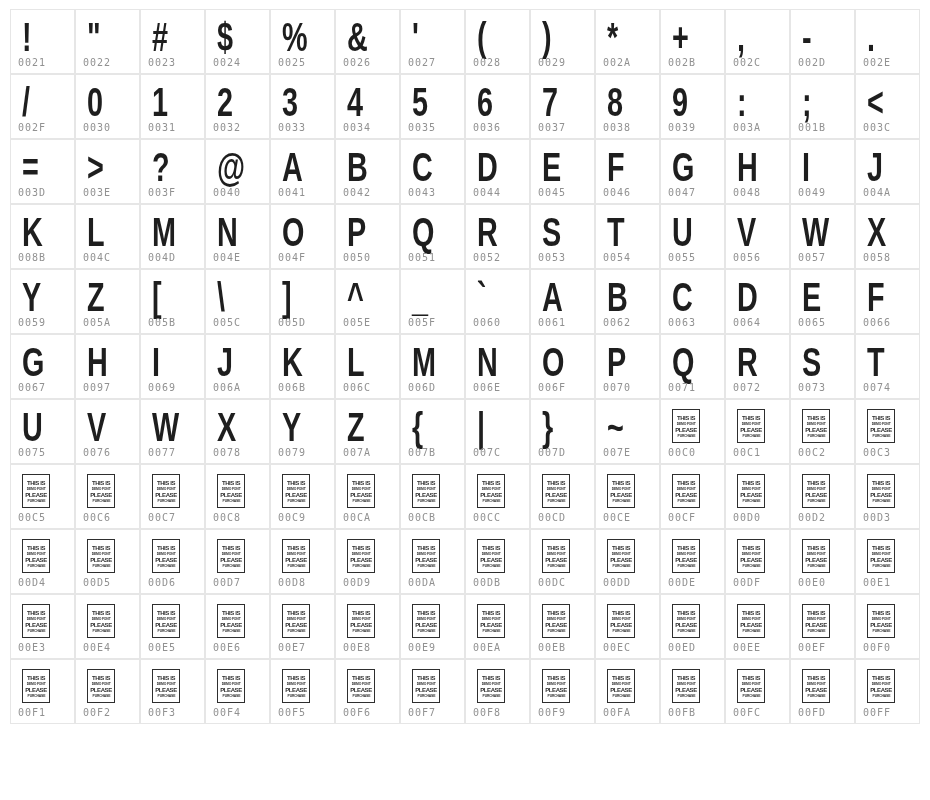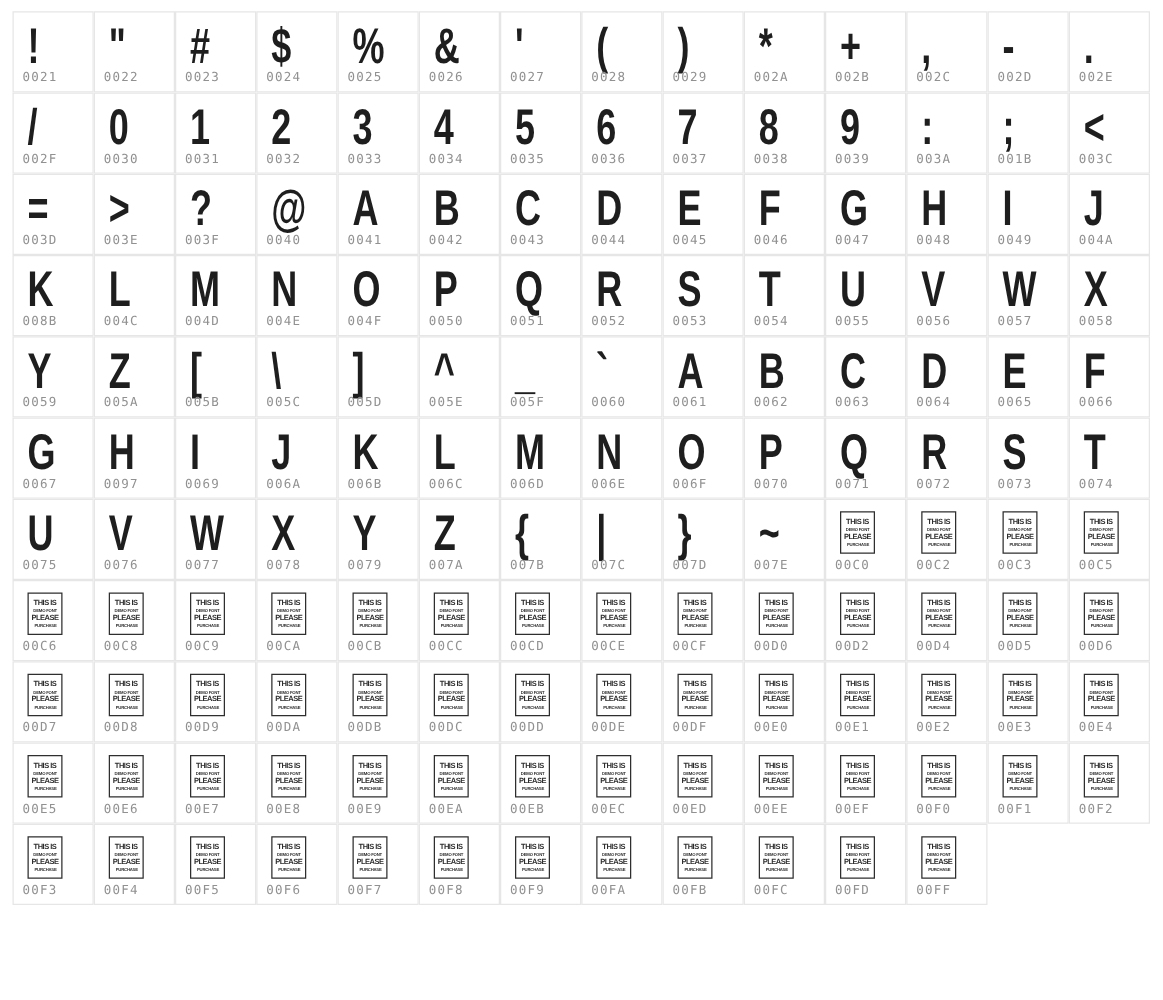--- a/index.html
+++ b/index.html
@@ -546,20 +546,30 @@
     <span class="cp">00C0</span>
   </div>
     <div class="cell">
 
     <span class="demo">
       <span class="b">THIS IS</span>
       <span class="s">DEMO FONT</span>
       <span class="b">PLEASE</span>
       <span class="s">PURCHASE</span>
     </span>
+    <span class="cp">00C1</span>
+  </div>
+    <div class="cell">
+
+    <span class="demo">
+      <span class="b">THIS IS</span>
+      <span class="s">DEMO FONT</span>
+      <span class="b">PLEASE</span>
+      <span class="s">PURCHASE</span>
+    </span>
     <span class="cp">00C2</span>
   </div>
     <div class="cell">
 
     <span class="demo">
       <span class="b">THIS IS</span>
       <span class="s">DEMO FONT</span>
       <span class="b">PLEASE</span>
       <span class="s">PURCHASE</span>
     </span>
@@ -586,20 +596,30 @@
     <span class="cp">00C6</span>
   </div>
     <div class="cell">
 
     <span class="demo">
       <span class="b">THIS IS</span>
       <span class="s">DEMO FONT</span>
       <span class="b">PLEASE</span>
       <span class="s">PURCHASE</span>
     </span>
+    <span class="cp">00C7</span>
+  </div>
+    <div class="cell">
+
+    <span class="demo">
+      <span class="b">THIS IS</span>
+      <span class="s">DEMO FONT</span>
+      <span class="b">PLEASE</span>
+      <span class="s">PURCHASE</span>
+    </span>
     <span class="cp">00C8</span>
   </div>
     <div class="cell">
 
     <span class="demo">
       <span class="b">THIS IS</span>
       <span class="s">DEMO FONT</span>
       <span class="b">PLEASE</span>
       <span class="s">PURCHASE</span>
     </span>
@@ -686,20 +706,30 @@
     <span class="cp">00D2</span>
   </div>
     <div class="cell">
 
     <span class="demo">
       <span class="b">THIS IS</span>
       <span class="s">DEMO FONT</span>
       <span class="b">PLEASE</span>
       <span class="s">PURCHASE</span>
     </span>
+    <span class="cp">00D3</span>
+  </div>
+    <div class="cell">
+
+    <span class="demo">
+      <span class="b">THIS IS</span>
+      <span class="s">DEMO FONT</span>
+      <span class="b">PLEASE</span>
+      <span class="s">PURCHASE</span>
+    </span>
     <span class="cp">00D4</span>
   </div>
     <div class="cell">
 
     <span class="demo">
       <span class="b">THIS IS</span>
       <span class="s">DEMO FONT</span>
       <span class="b">PLEASE</span>
       <span class="s">PURCHASE</span>
     </span>
@@ -826,30 +856,20 @@
     <span class="cp">00E1</span>
   </div>
     <div class="cell">
 
     <span class="demo">
       <span class="b">THIS IS</span>
       <span class="s">DEMO FONT</span>
       <span class="b">PLEASE</span>
       <span class="s">PURCHASE</span>
     </span>
-    <span class="cp">00E2</span>
-  </div>
-    <div class="cell">
-
-    <span class="demo">
-      <span class="b">THIS IS</span>
-      <span class="s">DEMO FONT</span>
-      <span class="b">PLEASE</span>
-      <span class="s">PURCHASE</span>
-    </span>
     <span class="cp">00E3</span>
   </div>
     <div class="cell">
 
     <span class="demo">
       <span class="b">THIS IS</span>
       <span class="s">DEMO FONT</span>
       <span class="b">PLEASE</span>
       <span class="s">PURCHASE</span>
     </span>

